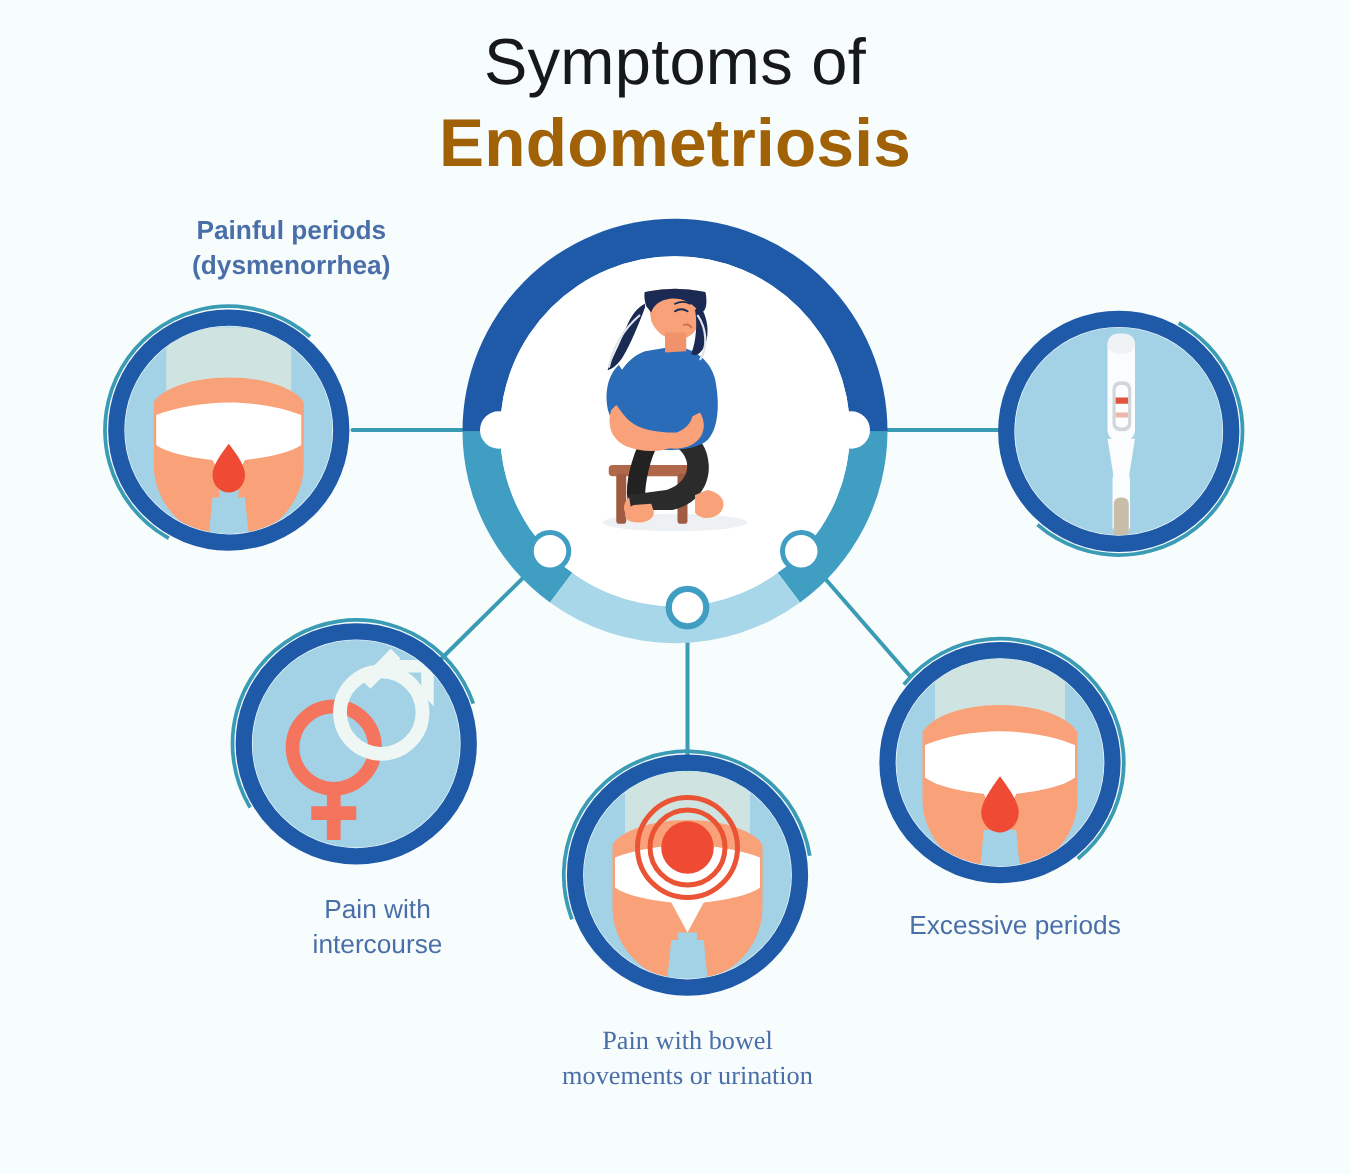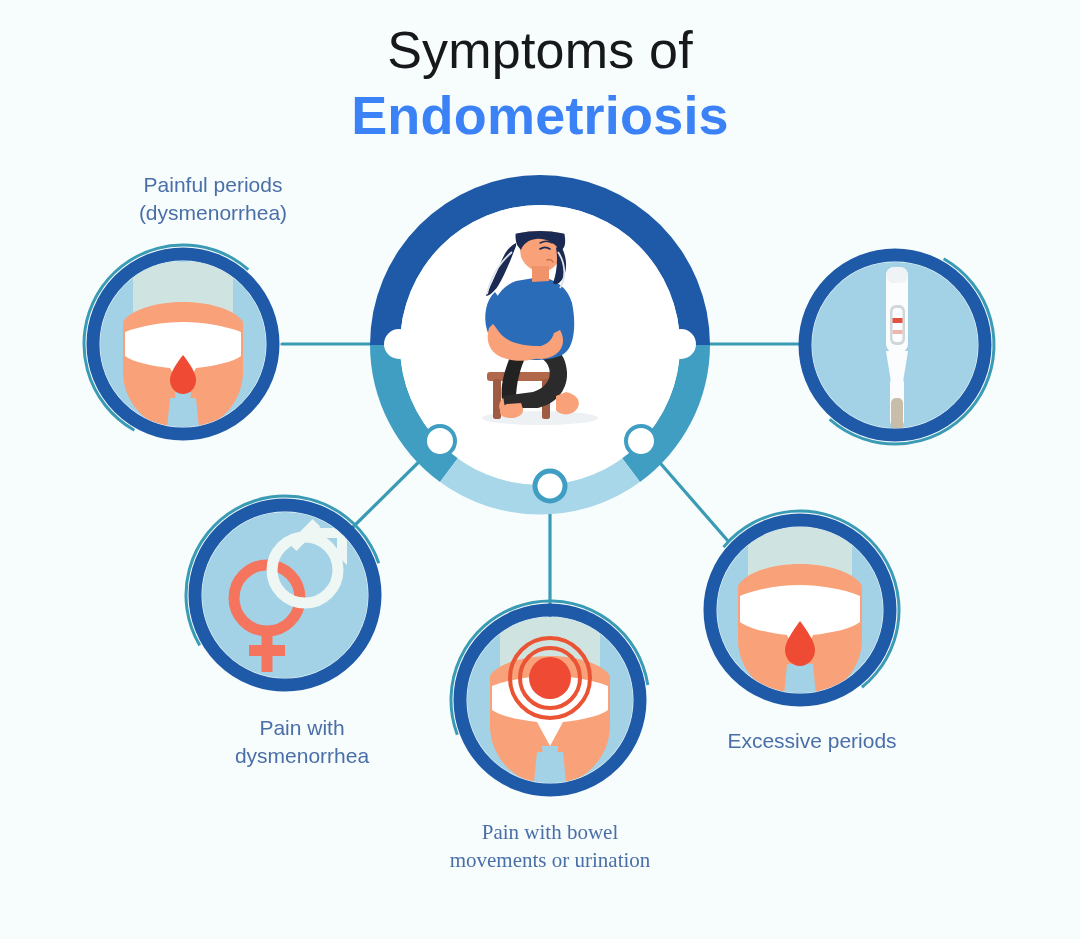--- a/index.html
+++ b/index.html
@@ -37,33 +37,33 @@
     display: block;
     font-size: 52px;
     color: #16181c;
     font-weight: 400;
     letter-spacing: 0.2px;
   }
   .title-line2 {
     display: block;
     margin-top: 12px;
     font-size: 54px;
-    color: #3b82f6;
+    color: #a16207;
     font-weight: bold;
     letter-spacing: 0.2px;
   }
   .node-label {
     position: absolute;
     color: #4a6fa8;
     font-size: 21px;
     line-height: 1.34;
     text-align: center;
     white-space: pre-line;
   }
-  .label-painful-periods { left: 93px; top: 171px;  width: 240px; }
+  .label-painful-periods { left: 113px; top: 171px;  width: 240px; font-weight: bold; }
   .label-infertility     { left: 813px; top: 182px;  width: 220px; }
   .label-intercourse     { left: 202px; top: 714px;  width: 200px; }
   .label-bowel           { left: 400px; top: 818px;  width: 300px; font-family: Liberation Serif, serif; }
   .label-bleeding        { left: 702px; top: 727px;  width: 220px; }
   .site-url {
     position: absolute;
     left: 0;
     top: 897px;
     width: 1080px;
     text-align: center;
@@ -286,19 +286,19 @@
         <path d="M792,662 L809,662 L806,700 L795,700 Z" fill="#a3d2e6"></path>
         <path d="M800,621 C808,632 815,642 815,650 C815,659 808,666 800,666
                  C792,666 785,659 785,650 C785,642 792,632 800,621 Z" fill="#ef4a33"></path>
       </g>
     </g>
   </svg>
 
   <div class="node-label label-painful-periods">Painful periods
 (dysmenorrhea)</div>
   <div class="node-label label-intercourse">Pain with
-dysmenorrhea</div>
+intercourse</div>
   <div class="node-label label-bowel">Pain with bowel
 movements or urination</div>
   <div class="node-label label-bleeding">Excessive periods</div>
 
 
 </div>
 
 </body></html>

